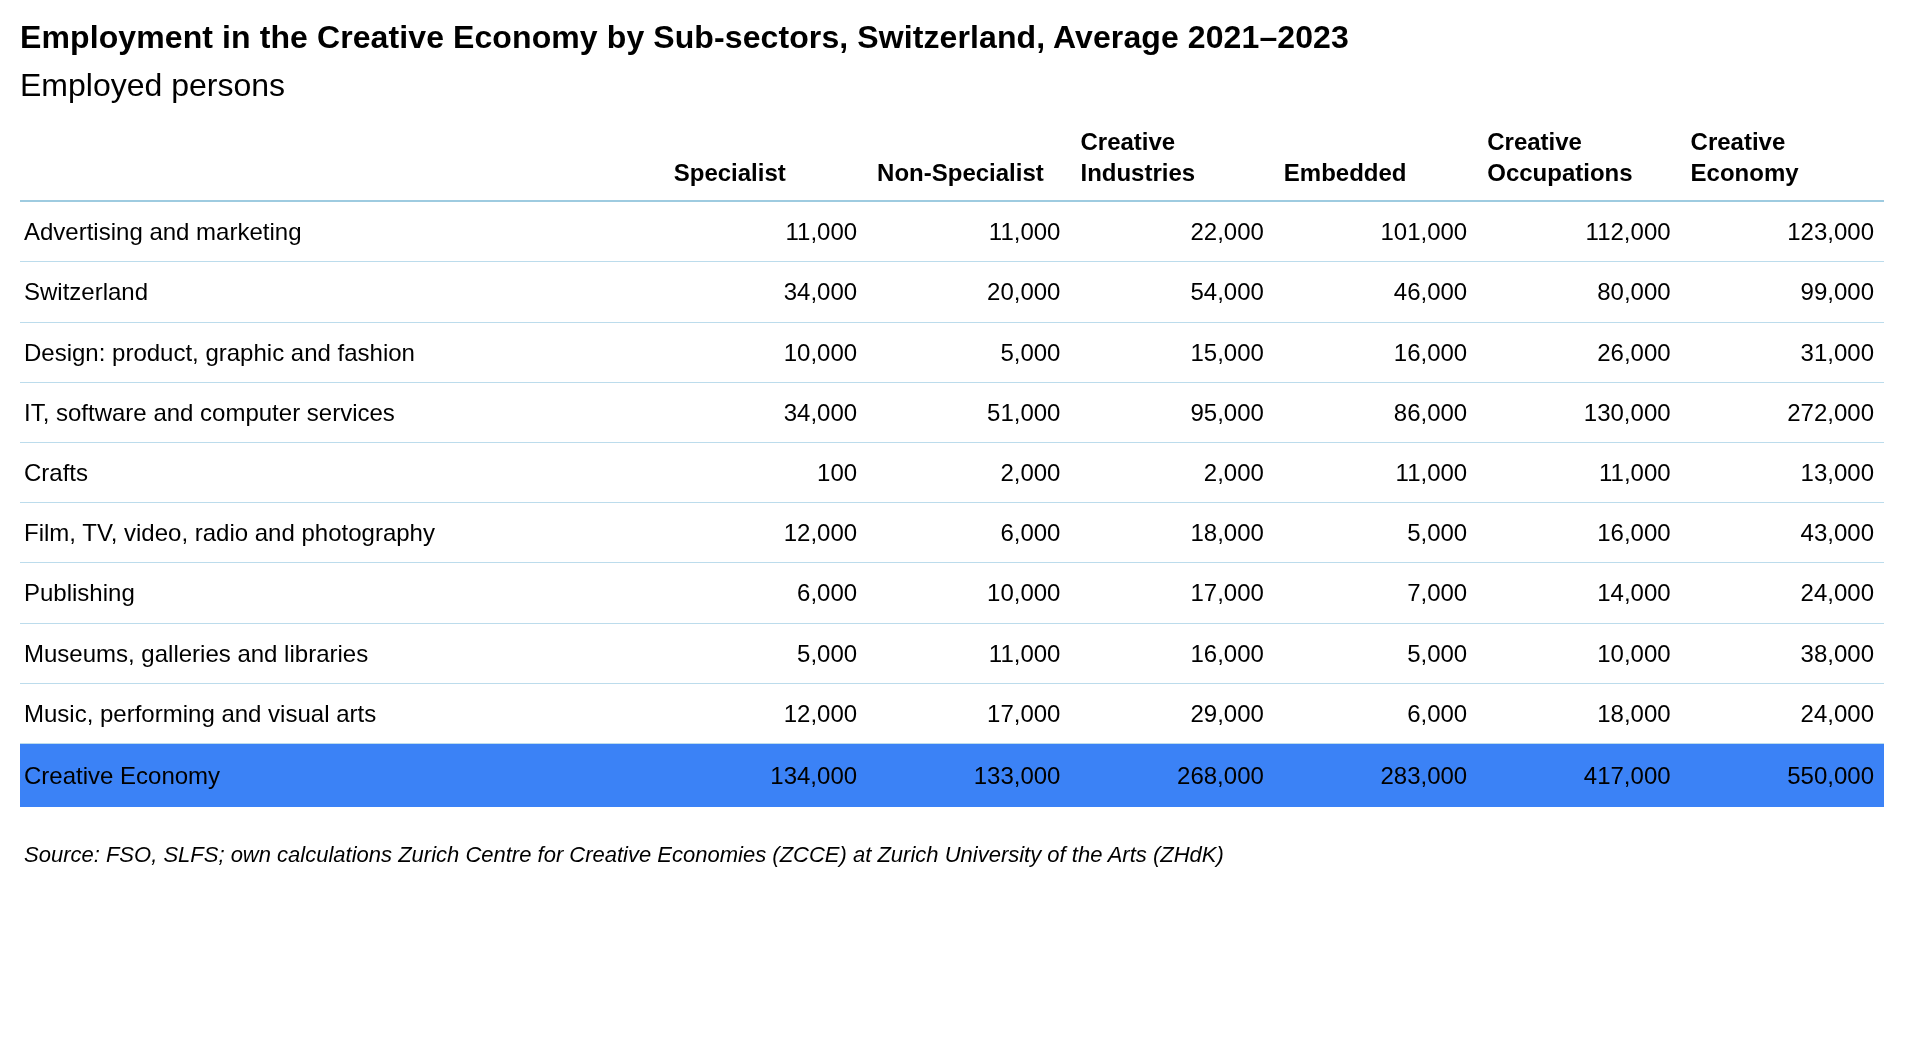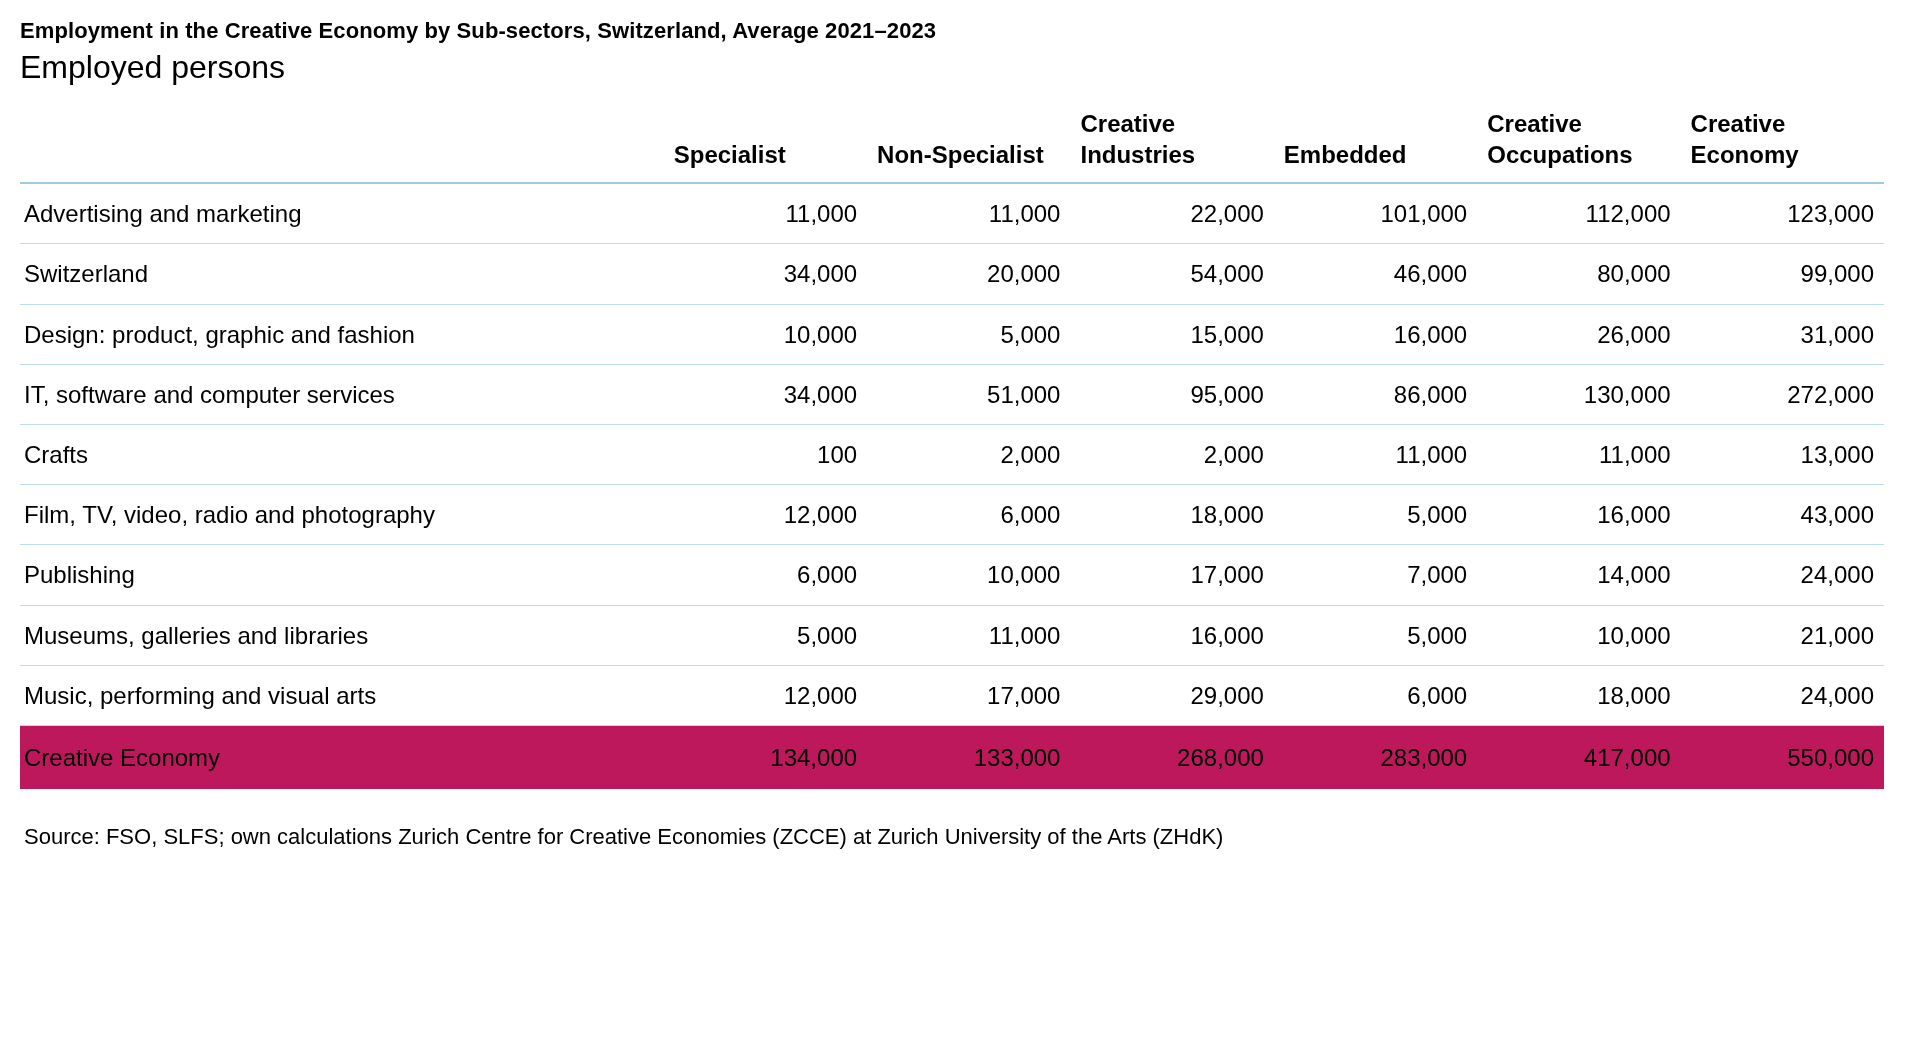--- a/index.html
+++ b/index.html
@@ -14,25 +14,25 @@
     color: #000000;
     overflow: hidden;
   }
   .page {
     box-sizing: border-box;
     width: 1920px;
     height: 1037px;
     padding: 18px 36px 0 20px;
   }
   .title {
-    font-size: 22px;
+    font-size: 32px;
     font-weight: bold;
     letter-spacing: 0.1px;
     line-height: 1.2;
-    margin-bottom: 4px;
+    margin-bottom: 10px;
   }
   .subtitle {
     font-size: 32px;
     font-weight: normal;
     line-height: 1.2;
     margin-bottom: 22px;
   }
   table.data {
     width: 100%;
     border-collapse: collapse;
@@ -60,33 +60,34 @@
     text-align: right;
     vertical-align: middle;
     line-height: 1.3;
     border-bottom: 1.5px solid #bcdcec;
   }
   tbody td.label {
     text-align: left;
     padding-left: 4px;
   }
   tbody tr.total-row td {
-    background: #be185d;
+    background: #3b82f6;
     border-bottom: none;
     padding-top: 16px;
     padding-bottom: 16px;
   }
   tbody tr.total-row td.label {
     padding-left: 4px;
   }
   .source {
     margin-top: 34px;
     font-size: 22px;
     line-height: 1.3;
     padding-left: 4px;
+    font-style: italic;
   }
 </style>
 </head>
 <body>
 
 <div class="page">
 
   <div class="title">Employment in the Creative Economy by Sub-sectors, Switzerland, Average 2021–2023</div>
   <div class="subtitle">Employed persons</div>
 
@@ -184,21 +185,21 @@
         <td>14,000</td>
         <td>24,000</td>
       </tr>
       <tr>
         <td class="label">Museums, galleries and libraries</td>
         <td>5,000</td>
         <td>11,000</td>
         <td>16,000</td>
         <td>5,000</td>
         <td>10,000</td>
-        <td>21,000</td>
+        <td>38,000</td>
       </tr>
       <tr>
         <td class="label">Music, performing and visual arts</td>
         <td>12,000</td>
         <td>17,000</td>
         <td>29,000</td>
         <td>6,000</td>
         <td>18,000</td>
         <td>24,000</td>
       </tr>

